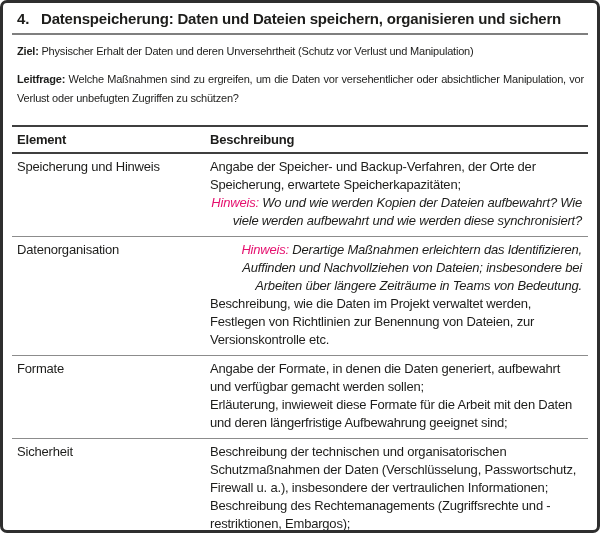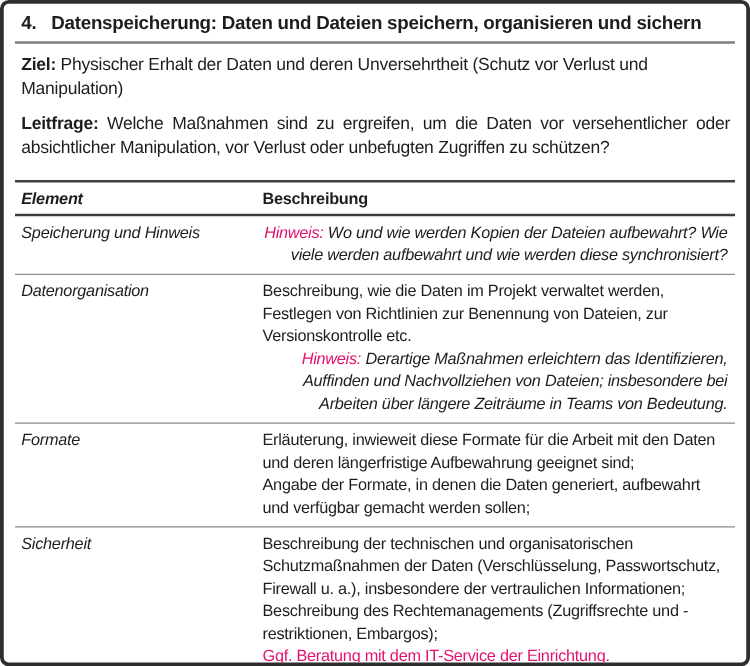--- a/index.html
+++ b/index.html
@@ -18,41 +18,41 @@
     display: flex;
     padding: 7px 14px 5px 14px;
     font-size: 15px;
     font-weight: bold;
   }
   .title-number { width: 24px; flex: 0 0 24px; }
   .title-rule {
     border: 0; border-top: 2px solid #7f7f7f;
     margin: 1px 9px 0 9px;
   }
-  .intro { padding: 7px 13px 0 14px; font-size: 14px; line-height: 19px; }
+  .intro { padding: 7px 13px 0 14px; font-size: 11px; line-height: 19px; }
   .intro p { margin: 0; }
   .p-ziel { margin-bottom: 9px !important; }
   .p-leitfrage { text-align: justify; }
   .lbl { font-weight: bold; }
 
   .dmp-table { margin: 17px 9px 0 9px; font-size: 13px; line-height: 18px; }
   .t-head {
     display: grid; grid-template-columns: 152px 1fr;
     border-top: 2px solid #3f3f3f;
     border-bottom: 2.5px solid #3f3f3f;
     font-weight: bold;
     padding: 4px 0 3px 0;
   }
   .t-row {
     display: grid; grid-template-columns: 152px 1fr;
     border-bottom: 1px solid #8c8c8c;
     padding: 4px 0 6px 0;
   }
   .t-row:last-child { border-bottom: 0; }
-  .c1 { padding-left: 5px; font-style: italic; }
+  .c1 { padding-left: 5px; }
   .c2 { padding-left: 4px; padding-right: 6px; margin-left: 42px; }
   .hinweis { font-style: italic; margin-top: 9px; text-align: right; }
   .pink { color: #e5106e; }
   .note { margin-top: 10px; }
   .desc-line { margin: 0; }
 </style>
 </head>
 <body>
 
 <div class="page">
@@ -71,37 +71,38 @@
   <div class="dmp-table">
 
     <div class="t-head">
       <div class="c1">Element</div>
       <div class="c2">Beschreibung</div>
     </div>
 
     <div class="t-row">
       <div class="c1">Speicherung und Hinweis</div>
       <div class="c2">
+        <p class="desc-line">Angabe der Speicher- und Backup-Verfahren, der Orte der Speicherung, erwartete Speicherkapazitäten;</p>
         <p class="desc-line hinweis"><span class="pink">Hinweis:</span> <span>Wo und wie werden Kopien der Dateien aufbewahrt? Wie viele werden aufbewahrt und wie werden diese synchronisiert?</span></p>
       </div>
     </div>
 
     <div class="t-row">
       <div class="c1">Datenorganisation</div>
       <div class="c2">
+        <p class="desc-line hinweis"><span class="pink">Hinweis:</span> <span>Derartige Maßnahmen erleichtern das Identifizieren, Auffinden und Nachvollziehen von Dateien; insbesondere bei Arbeiten über längere Zeiträume in Teams von Bedeutung.</span></p>
         <p class="desc-line">Beschreibung, wie die Daten im Projekt verwaltet werden, Festlegen von Richtlinien zur Benennung von Dateien, zur Versionskontrolle etc.</p>
-        <p class="desc-line hinweis"><span class="pink">Hinweis:</span> <span>Derartige Maßnahmen erleichtern das Identifizieren, Auffinden und Nachvollziehen von Dateien; insbesondere bei Arbeiten über längere Zeiträume in Teams von Bedeutung.</span></p>
       </div>
     </div>
 
     <div class="t-row">
       <div class="c1">Formate</div>
       <div class="c2">
+        <p class="desc-line">Angabe der Formate, in denen die Daten generiert, aufbewahrt und verfügbar gemacht werden sollen;</p>
         <p class="desc-line">Erläuterung, inwieweit diese Formate für die Arbeit mit den Daten und deren längerfristige Aufbewahrung geeignet sind;</p>
-        <p class="desc-line">Angabe der Formate, in denen die Daten generiert, aufbewahrt und verfügbar gemacht werden sollen;</p>
       </div>
     </div>
 
     <div class="t-row">
       <div class="c1">Sicherheit</div>
       <div class="c2">
         <p class="desc-line">Beschreibung der technischen und organisatorischen Schutzmaßnahmen der Daten (Verschlüsselung, Passwortschutz, Firewall u. a.), insbesondere der vertraulichen Informationen;</p>
         <p class="desc-line">Beschreibung des Rechtemanagements (Zugriffsrechte und -restriktionen, Embargos);</p>
         <p class="desc-line note pink">Ggf. Beratung mit dem IT-Service der Einrichtung.</p>
       </div>

